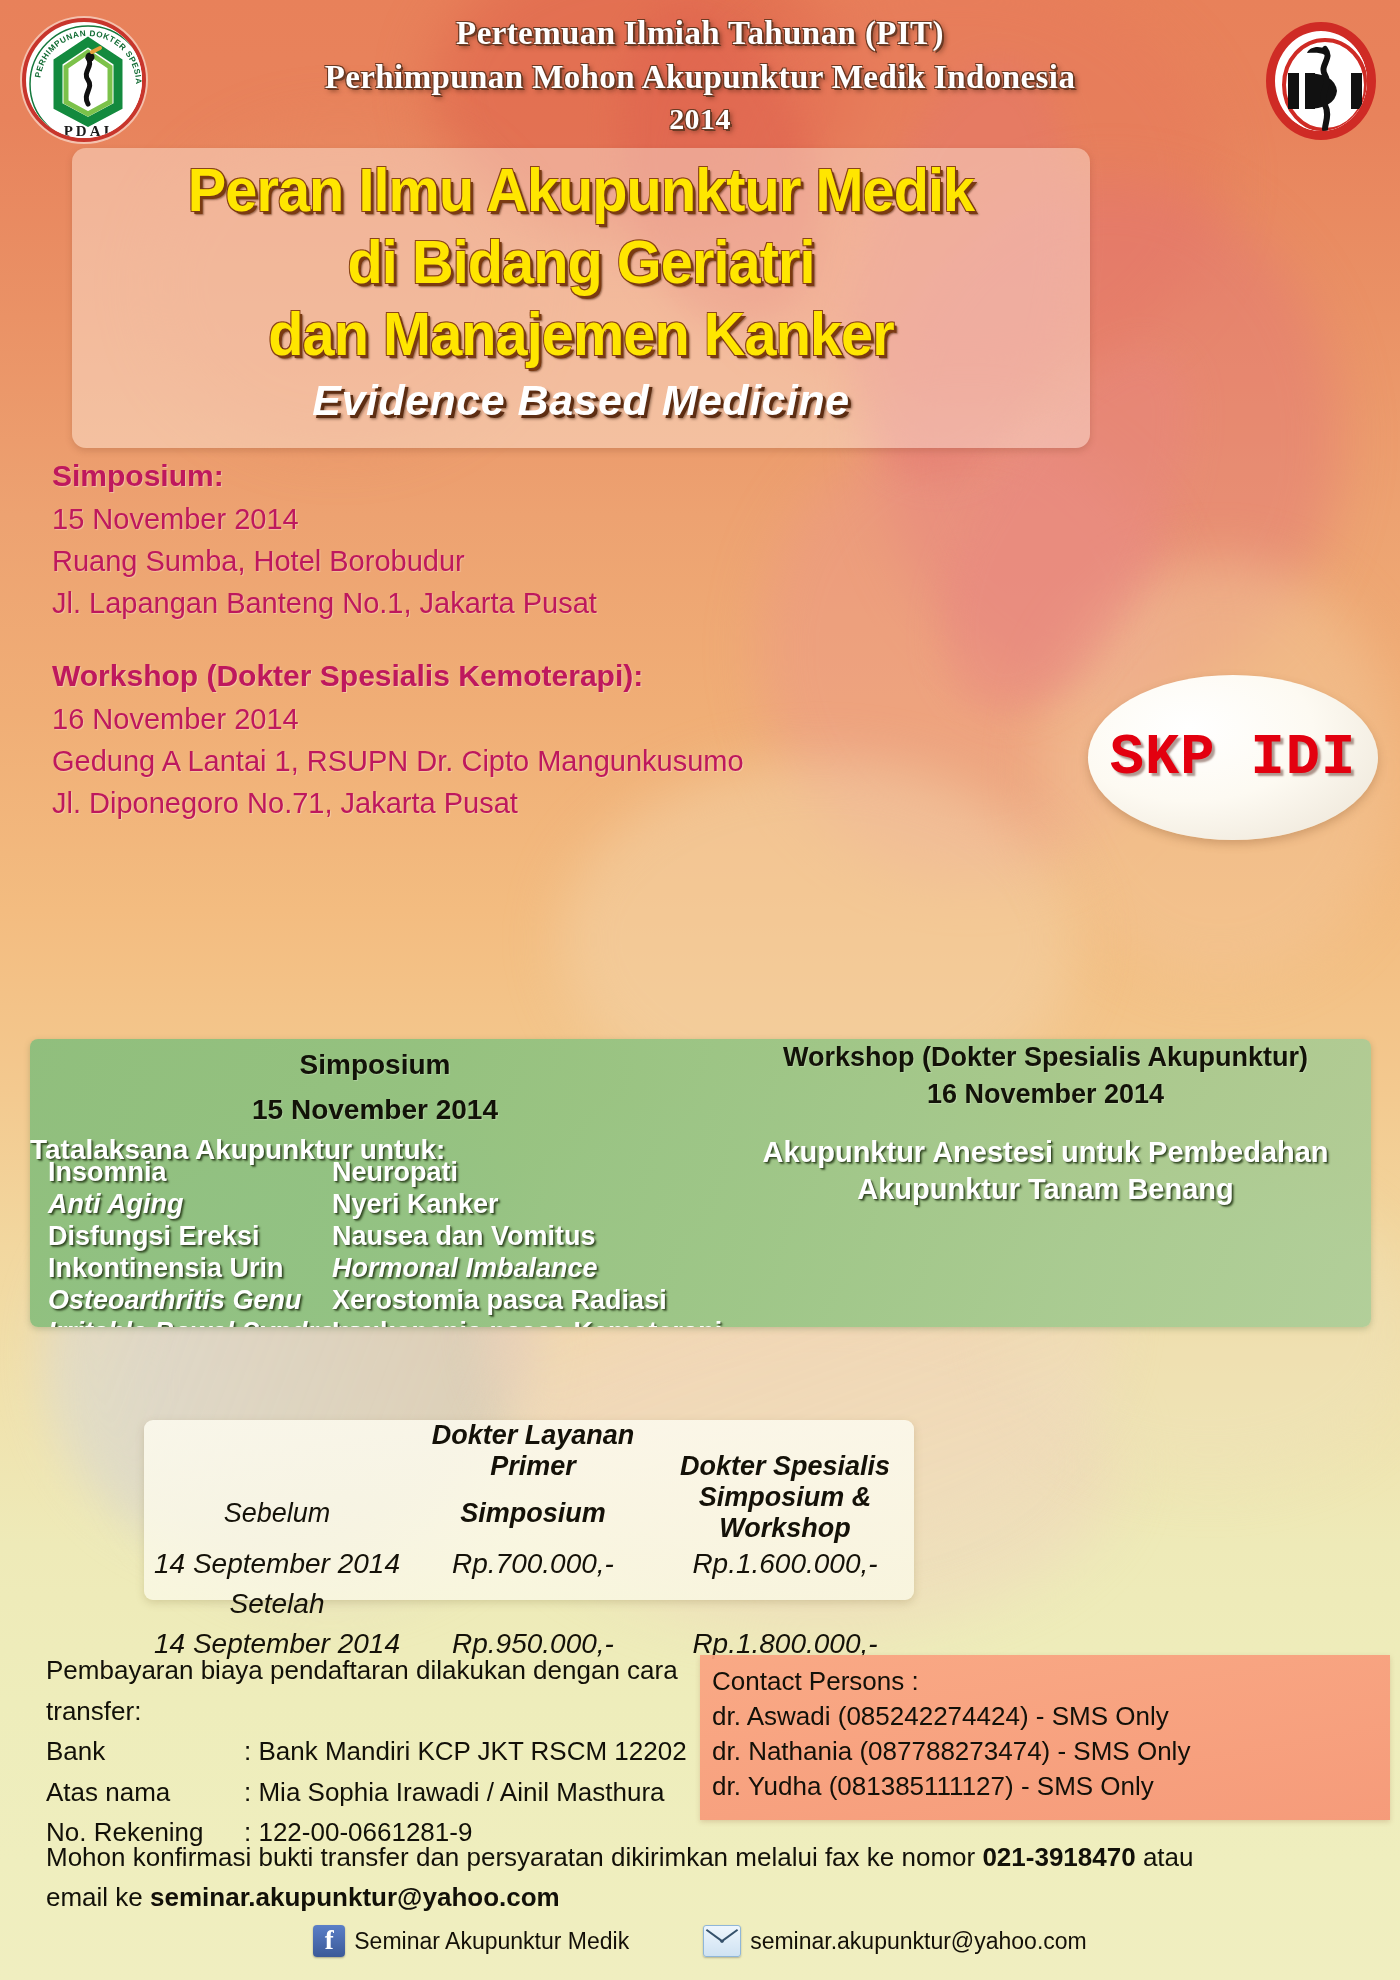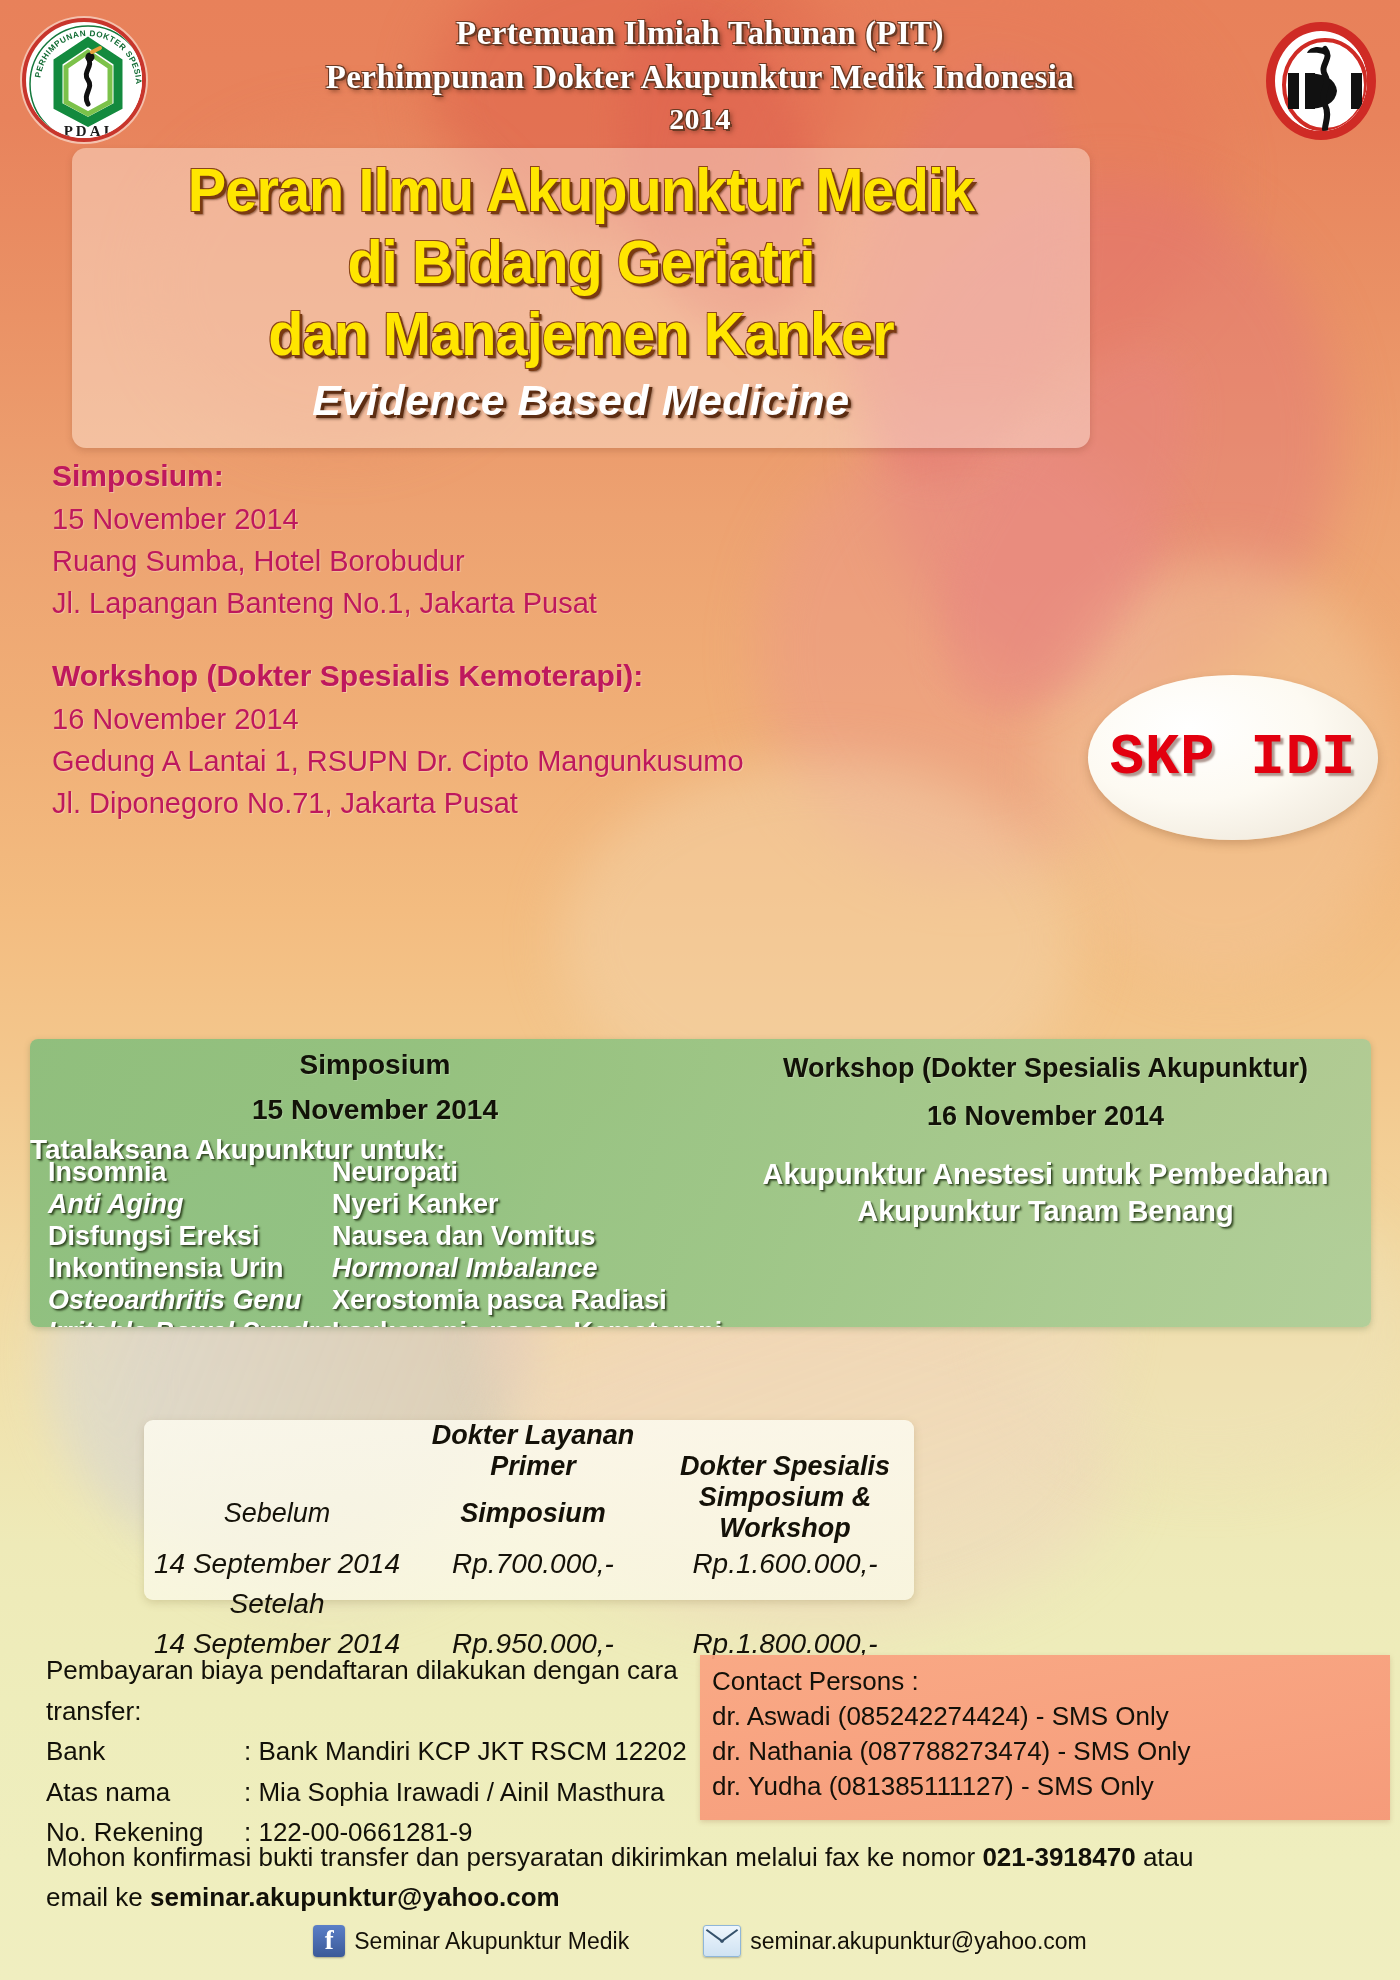--- a/index.html
+++ b/index.html
@@ -173,21 +173,21 @@
 
   .g-left .ttl  { text-align:center; font-size:28px; line-height:1.32; padding-top:8px; }
   .g-left .sub  { text-align:left; font-size:28px; margin-top:5px; }
   .g-cols { position:absolute; left:0; top:118px; width:690px; }
   .g-col  { position:absolute; font-size:27px; line-height:1.185; }
   .g-col.c1 { left:18px; width:300px; }
   .g-col.c2 { left:302px; width:380px; }
   .g-col .it { white-space:nowrap; }
   .g-col .it.ital { font-style:italic; }
 
-  .g-right .ttl { font-size:27px; line-height:1.32; padding-top:12px; }
+  .g-right .ttl { font-size:27px; line-height:1.32; padding-top:1px; }
   .g-right .items { margin-top:22px; font-size:29px; line-height:1.28; }
 
   
   .price {
     position:absolute; left:144px; top:1420px; width:770px; height:180px;
     background:linear-gradient(180deg, rgba(252,250,238,.88), rgba(250,248,228,.84));
     border-radius:9px;
     box-shadow:0 3px 8px rgba(120,100,50,.22);
     color:#141108;
   }
@@ -288,21 +288,21 @@
         <text x="62" y="114" font-family="Liberation Serif, serif" font-size="15" font-weight="bold" fill="#1a1a1a" text-anchor="middle" letter-spacing="3">PDAI</text>
         <path id="pdai-arc" d="M 14 62 A 48 48 0 0 1 110 62" fill="none"></path>
         <text font-family="Liberation Sans, sans-serif" font-size="8.2" font-weight="bold" fill="#116b33" letter-spacing="0.6">
           <textPath href="#pdai-arc" startOffset="4%">PERHIMPUNAN DOKTER SPESIALIS AKUPUNKTUR MEDIK</textPath>
         </text>
       </svg>
     </div>
 
     <div class="hdr-title">
       <div>Pertemuan Ilmiah Tahunan (PIT)</div>
-      <div>Perhimpunan Dokter Akupunktur Medik Indonesia</div>
+      <div>Perhimpunan Mohon Akupunktur Medik Indonesia</div>
       <div class="hdr-year">2014</div>
     </div>
 
     <div class="logo-idi">
       <svg viewBox="0 0 100 108" width="100" height="108" aria-hidden="true">
         <ellipse cx="50" cy="54" rx="47" ry="51" fill="#ffffff"></ellipse>
         <ellipse cx="50" cy="54" rx="41" ry="45" fill="none" stroke="#cf2b25" stroke-width="4"></ellipse>
         <rect x="13" y="42" width="11" height="36" fill="#111"></rect>
         <rect x="76" y="42" width="11" height="36" fill="#111"></rect>
         <rect x="30" y="42" width="10" height="36" fill="#111"></rect>

